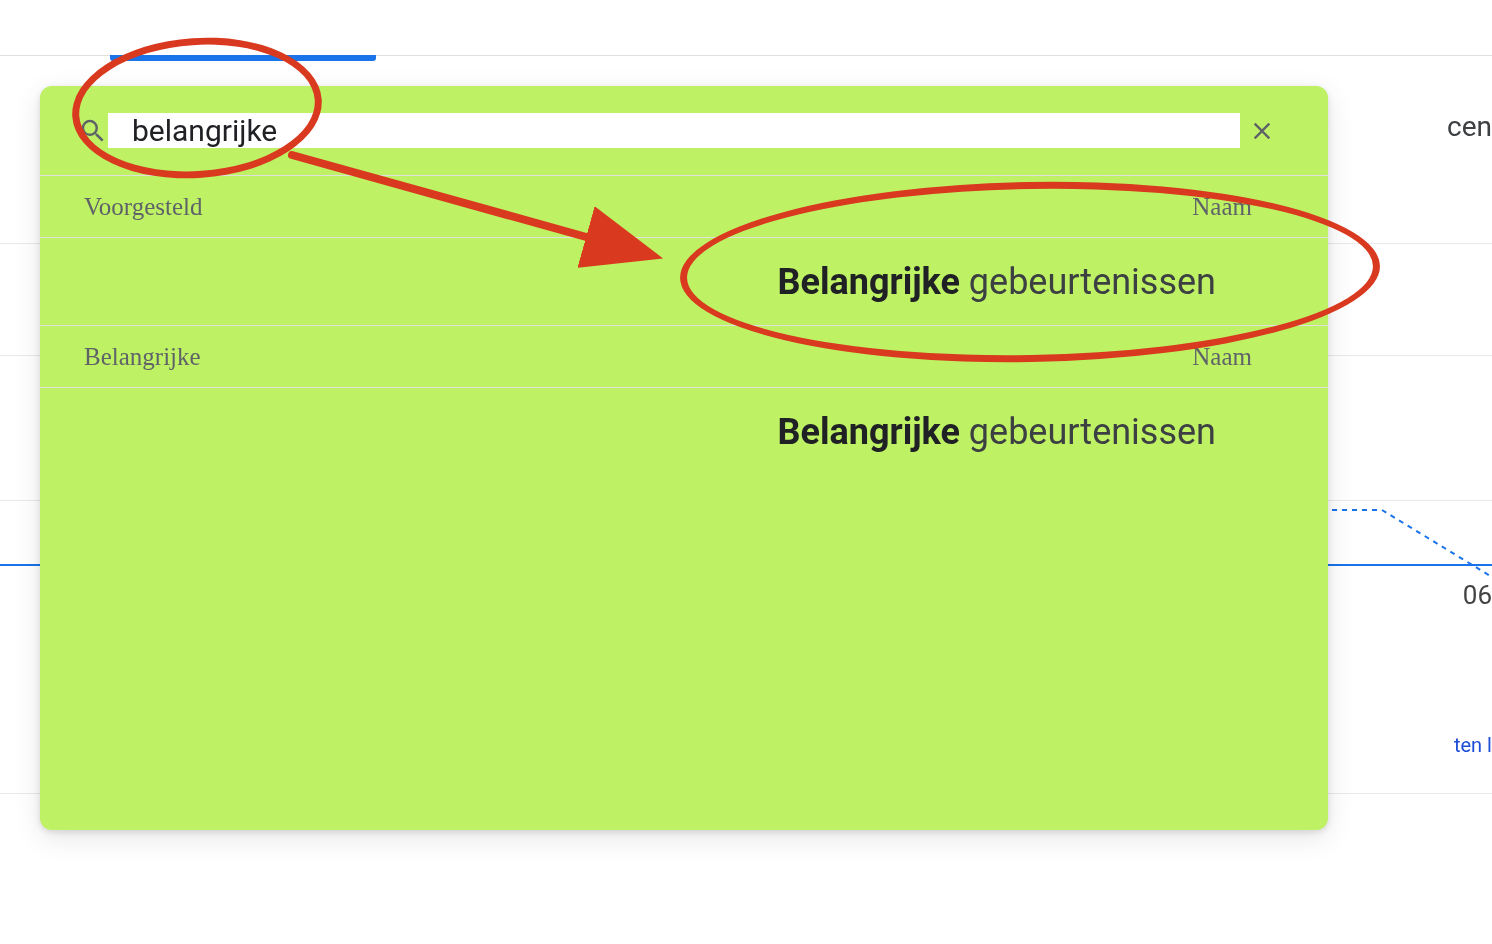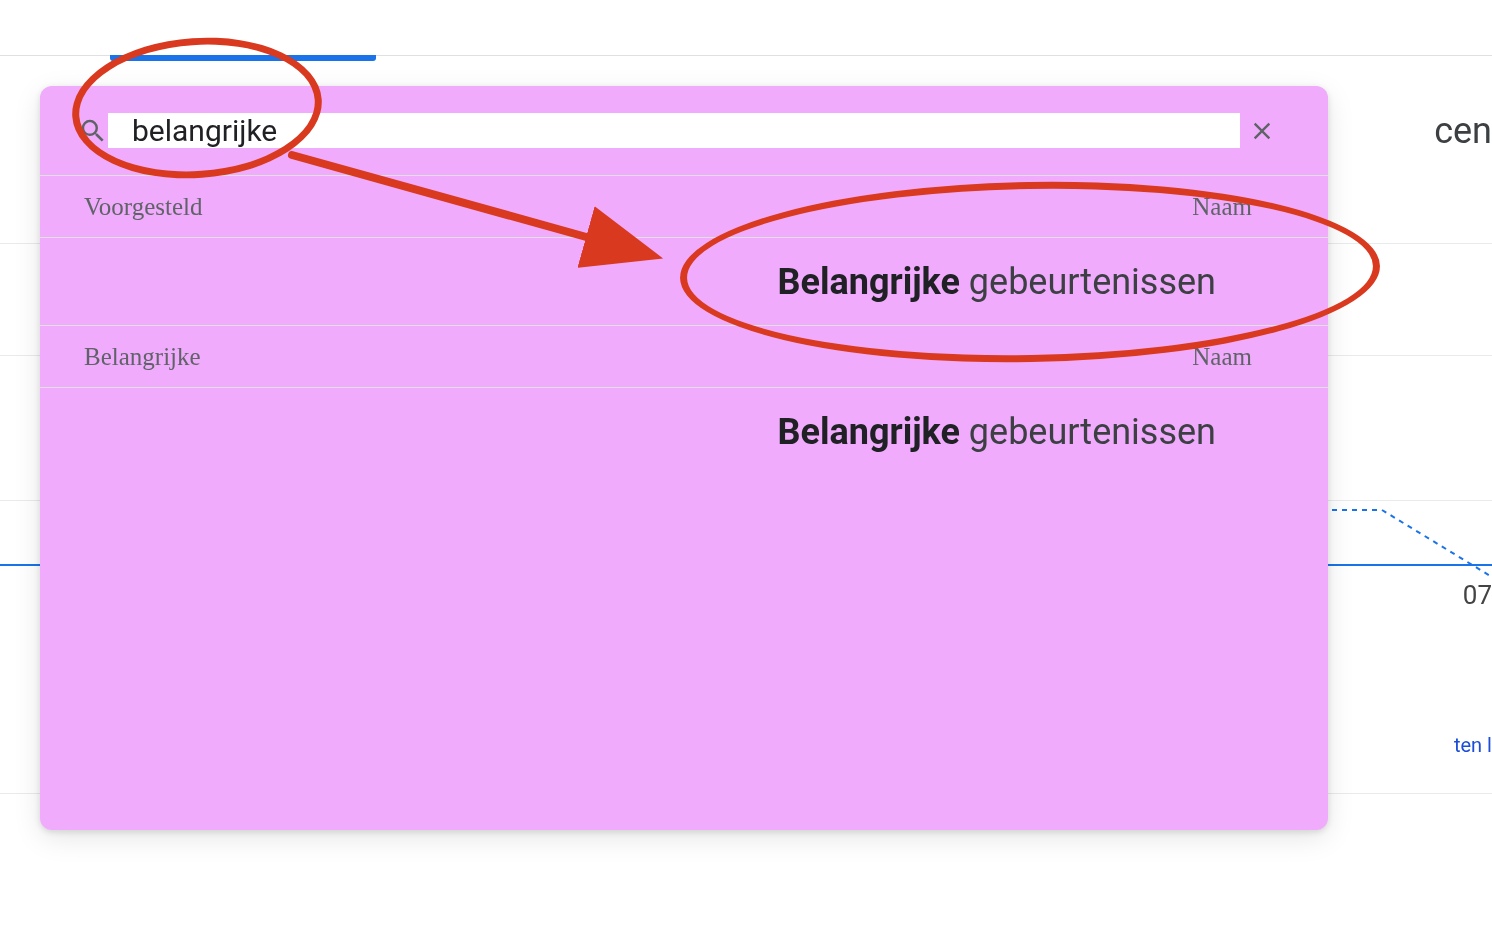--- a/index.html
+++ b/index.html
@@ -59,42 +59,42 @@
       top: 564px;
       left: 0;
       width: 100%;
       height: 2px;
       background: #1a73e8;
     }
 
     .bg-side-text {
       position: absolute;
       color: #3c4043;
-      font-size: 36px;
+      font-size: 28px;
     }
     .bg-side-text.cen { top: 110px; right: 0px; }
     .bg-side-text.btm1 { top: 580px; right: 0px; color:#444; font-size:26px; }
     .bg-side-text.btm2 { top: 733px; right: 0px; color:#1d4ed8; font-size:20px; }
 
     .bg-dashed-line {
       position: absolute;
       top: 505px;
       right: 0;
       width: 170px;
       height: 80px;
       pointer-events: none;
     }
 
     .dialog {
       position: absolute;
       left: 40px;
       top: 86px;
       width: 1288px;
       height: 744px;
-      background: #f0abfc;
+      background: #bef264;
       border-radius: 12px;
       box-shadow: 0 2px 6px rgba(0,0,0,0.12), 0 8px 28px rgba(0,0,0,0.10);
       overflow: hidden;
     }
 
     .search-row {
       display: flex;
       align-items: center;
       height: 90px;
       padding: 0 44px 0 38px;
@@ -196,21 +196,21 @@
 
 <div class="bg-topbar"></div>
 <div class="bg-content"></div>
 <div class="bg-blue-underline"></div>
 <div class="bg-hr hr1"></div>
 <div class="bg-hr hr2"></div>
 <div class="bg-hr hr3"></div>
 <div class="bg-hr hr4"></div>
 <div class="bg-blue-line"></div>
 <div class="bg-side-text cen">cen</div>
-<div class="bg-side-text btm1">07</div>
+<div class="bg-side-text btm1">06</div>
 <div class="bg-side-text btm2">ten l</div>
 <svg class="bg-dashed-line">
   <path d="M 0 5 L 60 5 L 170 72" stroke="#1a73e8" stroke-width="2" stroke-dasharray="5 5" fill="none"></path>
 </svg>
 
 <div class="dialog">
 
   <div class="search-row">
     <svg class="search-icon" viewBox="0 0 24 24" fill="currentColor">
       <path d="M15.5 14h-.79l-.28-.27A6.471 6.471 0 0016 9.5 6.5 6.5 0 109.5 16c1.61 0 3.09-.59 4.23-1.57l.27.28v.79l5 4.99L20.49 19l-4.99-5zm-6 0C7.01 14 5 11.99 5 9.5S7.01 5 9.5 5 14 7.01 14 9.5 11.99 14 9.5 14z"></path>

